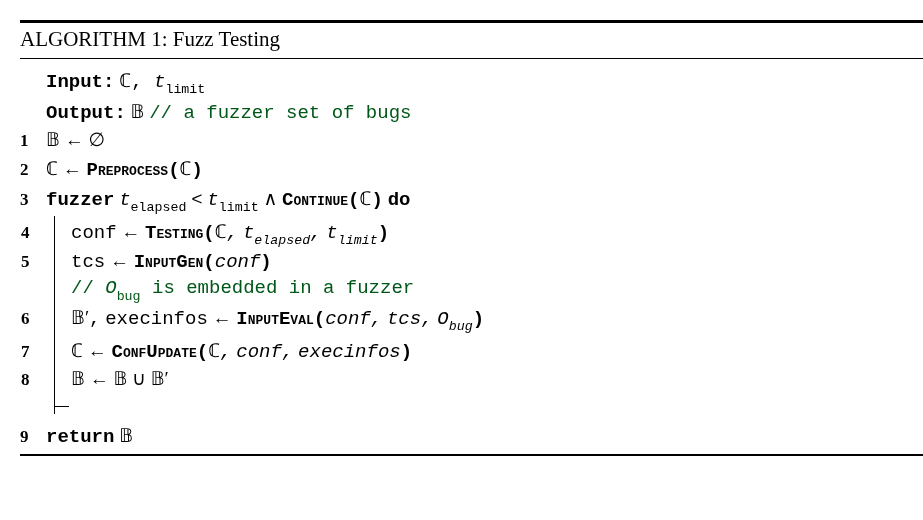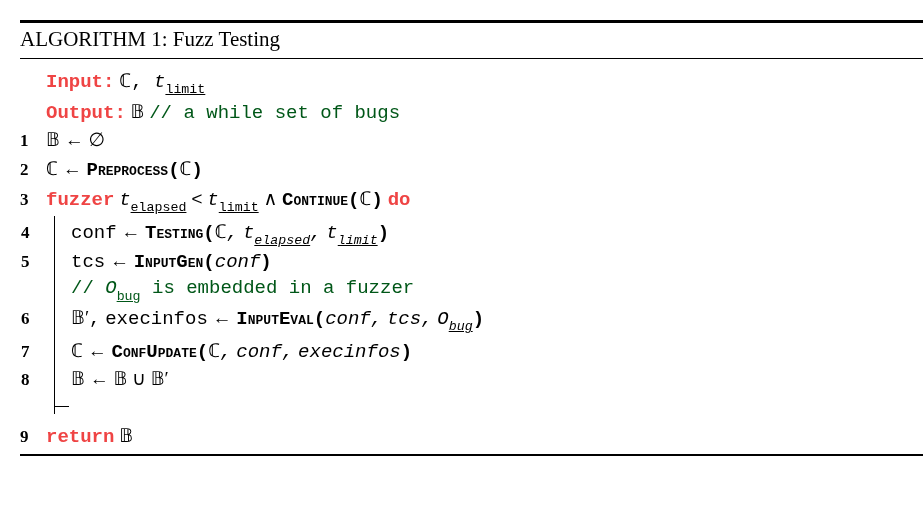--- a/index.html
+++ b/index.html
@@ -20,21 +20,21 @@
       padding: 4px 0 6px 0;
       font-size: 21px;
     }
     .algo-body {
       padding: 6px 0 4px 0;
     }
     .bold {
       font-weight: normal;
     }
     .kw {
-      color: #ef4444;
+      color: #000000;
       font-family: "Courier New", monospace;
       font-weight: bold;
     }
     .comment {
       color: #005718;
       font-family: "Courier New", monospace;
     }
     .tt {
       font-family: "Courier New", monospace;
     }
@@ -48,21 +48,20 @@
       font-family: "Courier New", monospace;
     }
     .bb {
       font-family: "Cambria Math", "STIX", serif;
     }
     .sub {
       font-size: 0.7em;
       vertical-align: sub;
       position: relative;
       top: 0.1em;
-      text-decoration: underline;
     }
     .line {
       display: flex;
       align-items: baseline;
       padding: 2px 0;
     }
     .ln {
       width: 26px;
       font-weight: bold;
       font-size: 17px;
@@ -106,21 +105,21 @@
         <span class="kw">Input:</span>
         <span class="bb">ℂ</span><span class="tt">, </span><span class="it">t</span><span class="tt sub">limit</span>
       </span>
     </div>
 
     <div class="line">
       <span class="ln"></span>
       <span class="content">
         <span class="kw">Output:</span>
         <span class="bb">𝔹</span>
-        <span class="comment">// a while set of bugs</span>
+        <span class="comment">// a fuzzer set of bugs</span>
       </span>
     </div>
 
     <div class="line">
       <span class="ln">1</span>
       <span class="content">
         <span class="bb">𝔹</span>
         <span>←</span>
         <span>∅</span>
       </span>

